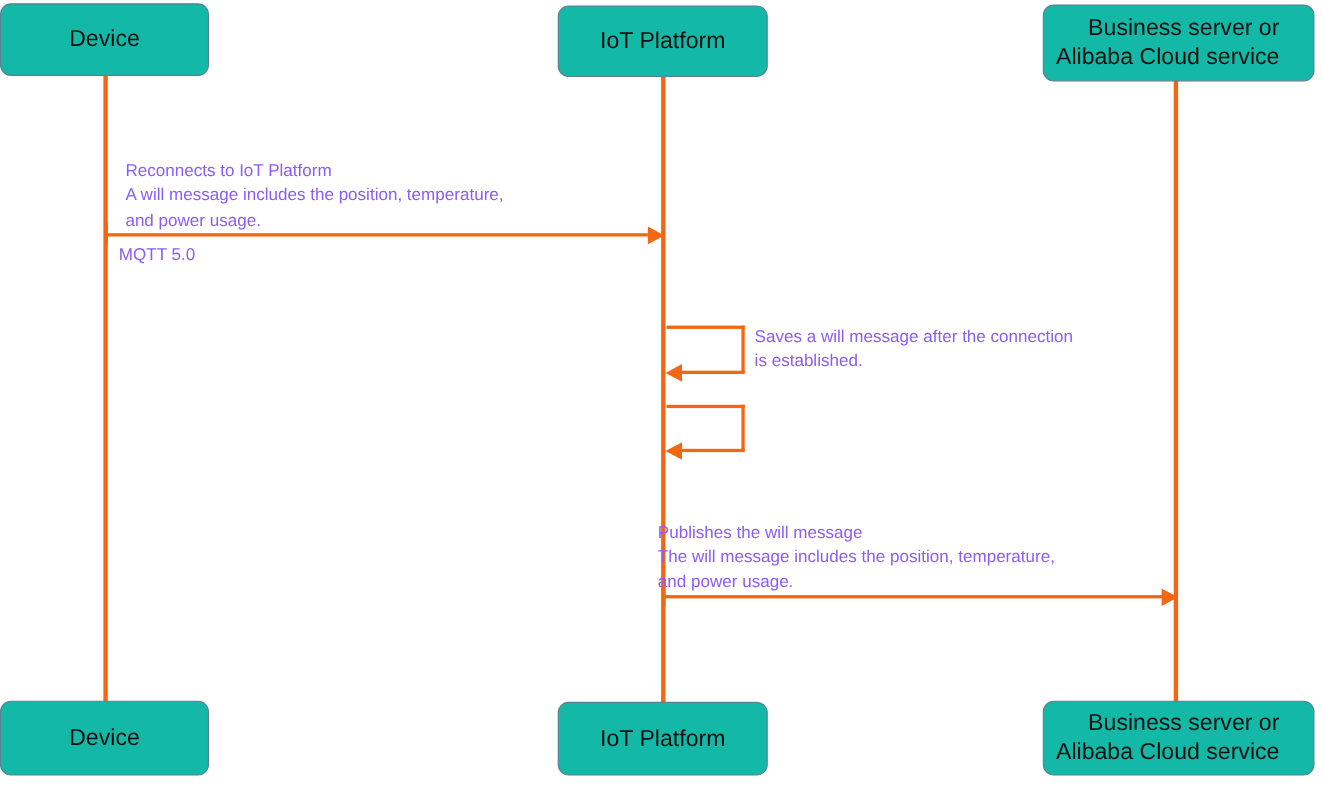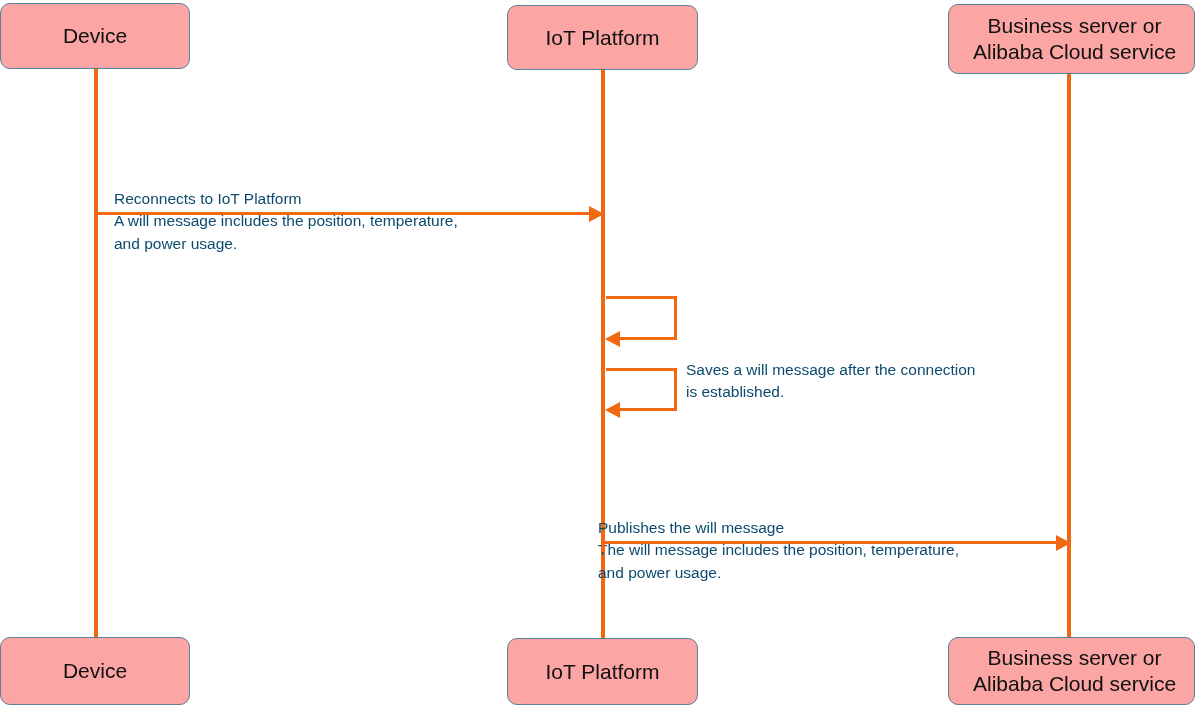--- a/index.html
+++ b/index.html
@@ -19,41 +19,41 @@
   #diagram-canvas {
     position: absolute;
     left: 0;
     top: 0;
     width: 1202px;
     height: 716px;
   }
   .participant-box {
     position: absolute;
     box-sizing: border-box;
-    background: #fca5a5;
+    background: #14b8a6;
     border: 1.5px solid #5b7f93;
     border-radius: 10px;
     display: flex;
     align-items: center;
     overflow: hidden;
   }
   .participant-label {
     font-size: 21px;
     line-height: 26px;
     color: #101010;
     white-space: pre-line;
     letter-spacing: 0px;
   }
   .center-label {
     width: 100%;
     text-align: center;
   }
   .left-label {
-    padding-left: 24px;
-    text-align: center;
+    padding-left: 11px;
+    text-align: right;
   }
   .lifeline {
     position: absolute;
     width: 4px;
     background: #f26711;
   }
   .msg-line {
     position: absolute;
     height: 3px;
     background: #f26711;
@@ -76,24 +76,23 @@
     width: 0;
     height: 0;
     border-top: 8px solid transparent;
     border-bottom: 8px solid transparent;
     border-right: 15px solid #f26711;
   }
   .msg-text {
     position: absolute;
     font-size: 15.5px;
     line-height: 22.4px;
-    color: #0c4a6e;
+    color: #8b5cf6;
     white-space: pre-line;
     letter-spacing: 0px;
-    margin-top: 43px;
   }
 </style>
 </head>
 <body>
 
 <div id="diagram-canvas">
 
   <div class="lifeline" style="left:94px; top:68px; height:572px;"></div>
   <div class="lifeline" style="left:601px; top:70px; height:570px;"></div>
   <div class="lifeline" style="left:1067px; top:73px; height:567px;"></div>
@@ -112,27 +111,28 @@
   </div>
 
   <div class="msg-text" style="left:114px; top:145px; width:470px;">Reconnects to IoT Platform
 A will message includes the position, temperature,
 and power usage.</div>
 
   <div class="msg-line" style="left:95px; top:212px; width:494px;"></div>
   <div class="msg-vline" style="left:95px; top:203px; height:20px;"></div>
   <div class="arrowhead-right" style="left:589px; top:205.5px;"></div>
 
+  <div class="msg-text" style="left:108px; top:221px; width:470px;">MQTT 5.0</div>
 
   <div class="msg-line" style="left:606px; top:296px; width:71px;"></div>
   <div class="msg-vline" style="left:674px; top:296px; height:43px;"></div>
   <div class="msg-line" style="left:618px; top:337px; width:59px;"></div>
   <div class="arrowhead-left" style="left:605px; top:330.5px;"></div>
 
-  <div class="msg-text" style="left:686px; top:316px; width:400px;">Saves a will message after the connection
+  <div class="msg-text" style="left:686px; top:296px; width:400px;">Saves a will message after the connection
 is established.</div>
 
   <div class="msg-line" style="left:606px; top:368px; width:71px;"></div>
   <div class="msg-vline" style="left:674px; top:368px; height:42px;"></div>
   <div class="msg-line" style="left:618px; top:408px; width:59px;"></div>
   <div class="arrowhead-left" style="left:605px; top:401.5px;"></div>
 
 
   <div class="msg-text" style="left:598px; top:474px; width:470px;">Publishes the will message
 The will message includes the position, temperature,

